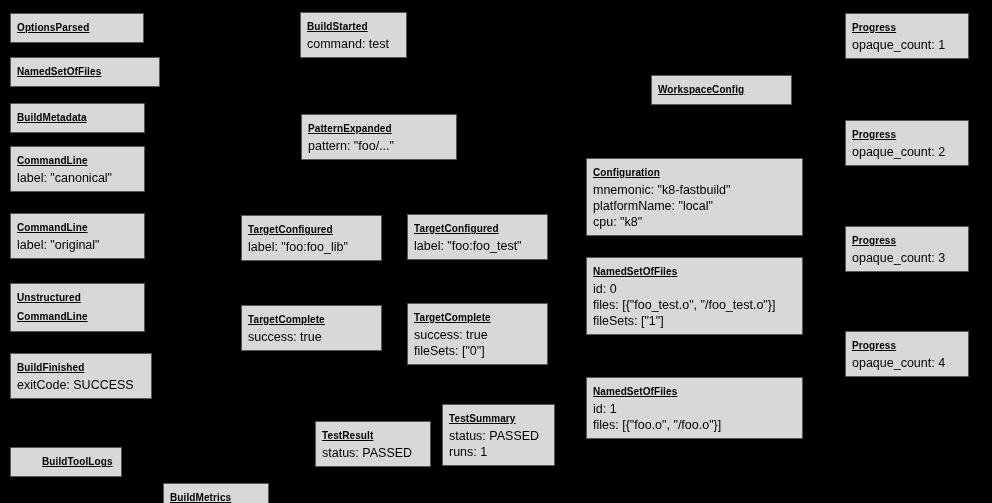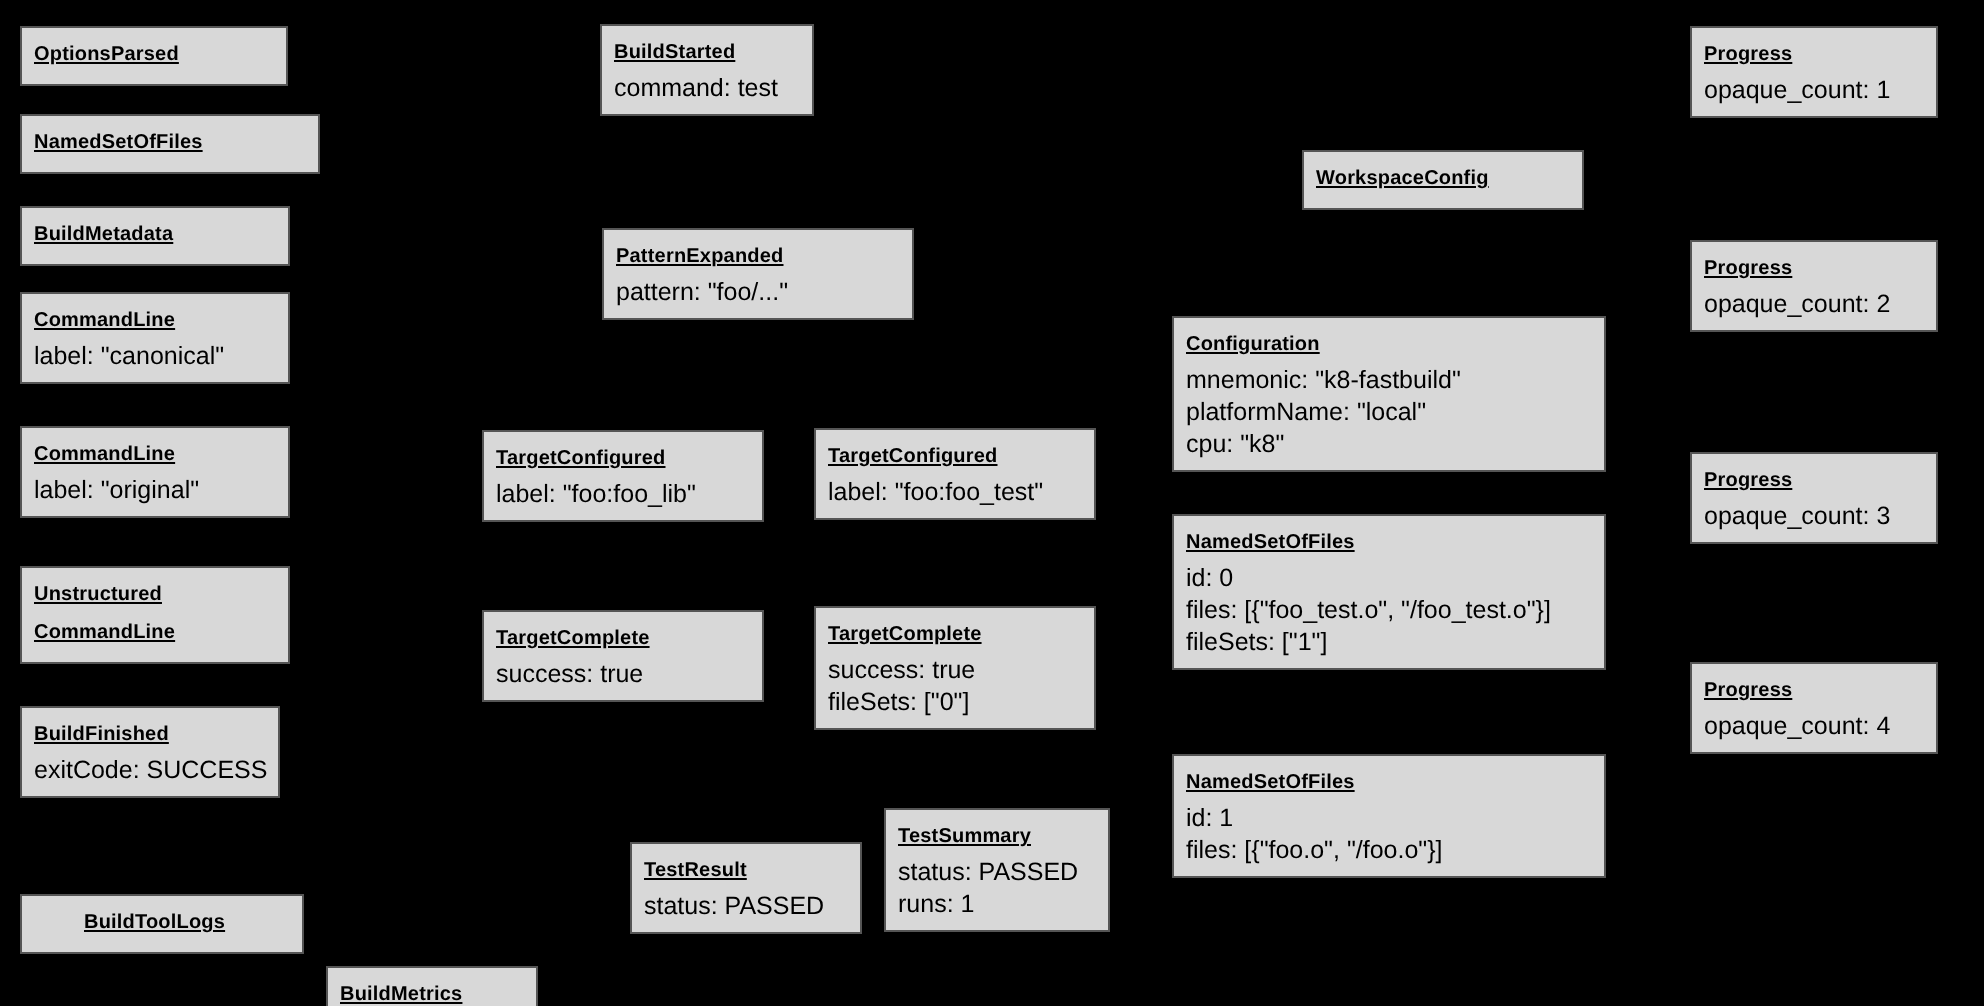--- a/index.html
+++ b/index.html
@@ -66,26 +66,26 @@
 
   <div class="node" style="left:10px;top:213px;width:135px;">
     <div class="title">CommandLine</div>
     <div class="line">label: "original"</div>
   </div>
 
   <div class="node" style="left:10px;top:283px;width:135px;">
     <div class="title">Unstructured CommandLine</div>
   </div>
 
-  <div class="node" style="left:10px;top:353px;width:130px;">
+  <div class="node" style="left:10px;top:353px;width:142px;">
     <div class="title">BuildFinished</div>
     <div class="line">exitCode: SUCCESS</div>
   </div>
 
-  <div class="node" style="left:10px;top:447px;width:142px;padding-left:31px;">
+  <div class="node" style="left:10px;top:447px;width:112px;padding-left:31px;">
     <div class="title">BuildToolLogs</div>
   </div>
 
   <div class="node" style="left:163px;top:447px;width:106px;margin-top:36px;">
     <div class="title">BuildMetrics</div>
   </div>
 
   <div class="node" style="left:300px;top:12px;width:107px;">
     <div class="title">BuildStarted</div>
     <div class="line">command: test</div>

